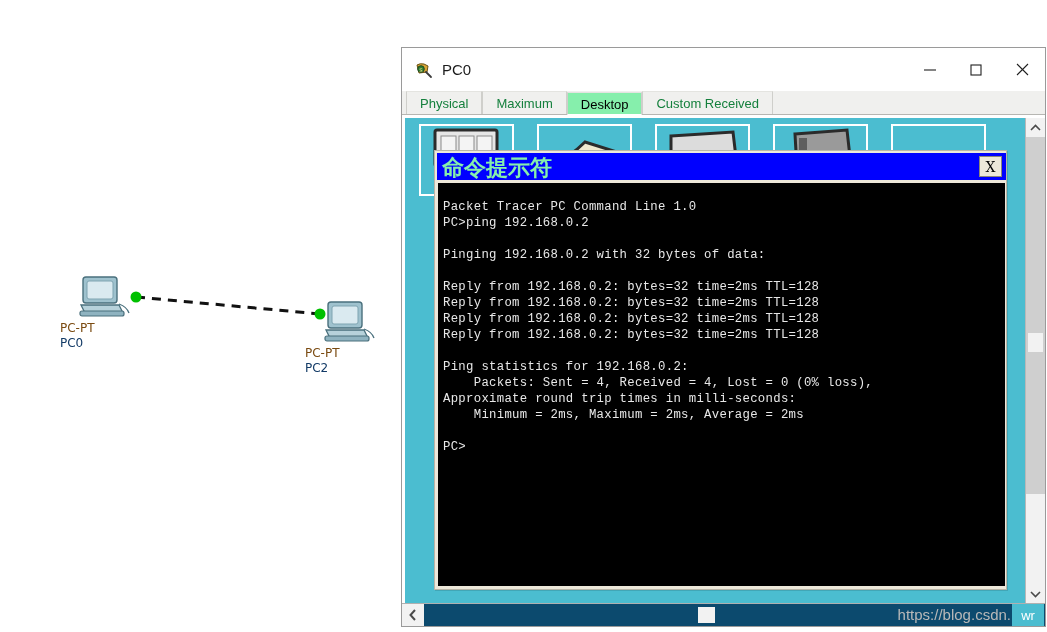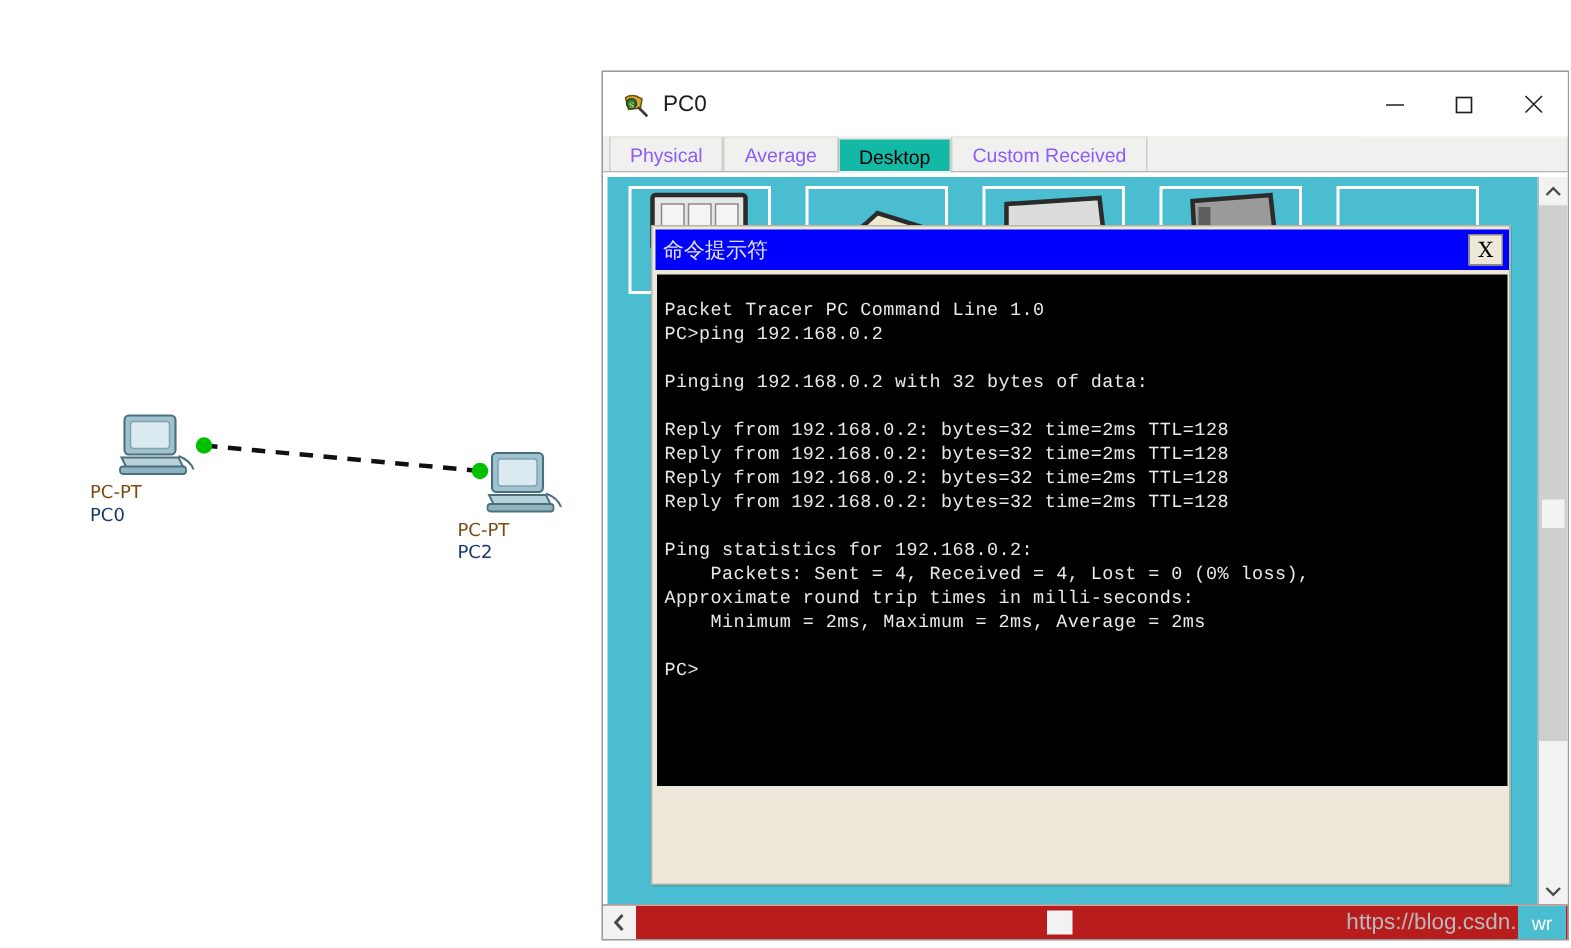--- a/index.html
+++ b/index.html
@@ -106,31 +106,31 @@
     padding-left: 4px;
     border-bottom: 1px solid #b6b6b2;
     flex: 0 0 auto;
     box-sizing: border-box;
   }
   .tab {
     height: 23px;
     line-height: 23px;
     padding: 0 13px;
     font-size: 13px;
-    color: #8b5cf6;
+    color: #15803d;
     background: #f0f0ee;
     border-left: 1px solid #cfcfcb;
     border-right: 1px solid #cfcfcb;
     border-top: 1px solid #e4e4e0;
     box-sizing: border-box;
     font-family: "Liberation Sans", sans-serif;
     white-space: nowrap;
   }
   .tab.active {
-    background: #14b8a6;
+    background: #86efac;
     border-bottom: 1px solid #ffffff;
     margin-bottom: -1px;
     color: #000000;
   }
 
   
   .desktop-area {
     position: relative;
     flex: 1 1 auto;
     background: #ffffff;
@@ -175,24 +175,24 @@
     position: absolute;
     left: 2px; top: 2px;
     width: 569px;
     height: 27px;
     background: #0000ff;
     display: flex;
     align-items: center;
     box-sizing: border-box;
   }
   #terminal-title {
-    color: #e5e5e5;
+    color: #86efac;
     font-family: "DejaVu Serif", serif;
-    font-weight: normal;
-    font-size: 14px;
+    font-weight: bold;
+    font-size: 22px;
     margin-left: 5px;
     flex: 1 1 auto;
     line-height: 24px;
   }
   #terminal-close {
     width: 23px;
     height: 21px;
     margin-right: 4px;
     background: #ede8da;
     border: 1px solid #8c877a;
@@ -203,21 +203,21 @@
     align-items: center;
     justify-content: center;
     box-sizing: border-box;
     flex: 0 0 auto;
   }
   #terminal-body {
     position: absolute;
     left: 3px;
     top: 32px;
     width: 567px;
-    height: 341px;
+    height: 403px;
     background: #000000;
     box-sizing: border-box;
     overflow: hidden;
   }
   #terminal-text {
     margin: 0;
     padding: 16px 0 0 5px;
     color: #e8e8e8;
     font-family: "Liberation Mono", "DejaVu Sans Mono", monospace;
     font-size: 12.3px;
@@ -250,21 +250,21 @@
     left: 2px;
     top: 196px;
     width: 15px;
     height: 19px;
     background: #f2f2f2;
   }
   .vgap { background: #f2f2f2; flex: 0 0 auto; height: 90px; }
 
   .hscroll {
     height: 22px;
-    background: #b91c1c;
+    background: #0c4a6e;
     display: flex;
     align-items: center;
     border-top: 1px solid #b0b0b0;
     flex: 0 0 auto;
     position: relative;
   }
   .hscroll-arrow {
     width: 22px;
     height: 22px;
     background: #f2f2f2;
@@ -375,21 +375,21 @@
         <svg width="15" height="15" viewBox="0 0 15 15">
             <line x1="2" y1="2" x2="13" y2="13" stroke="#202020" stroke-width="1.1"></line>
             <line x1="13" y1="2" x2="2" y2="13" stroke="#202020" stroke-width="1.1"></line>
           </svg>
       </div>
     </div>
   </div>
 
   <div class="tabstrip">
     <div class="tab">Physical</div>
-    <div class="tab">Average</div>
+    <div class="tab">Maximum</div>
     <div class="tab active">Desktop</div>
     <div class="tab">Custom Received</div>
   </div>
 
   <div class="desktop-area">
 
     <div class="desktop-pane">
 
       <div class="icon-row">
         <div class="icon-tile">

